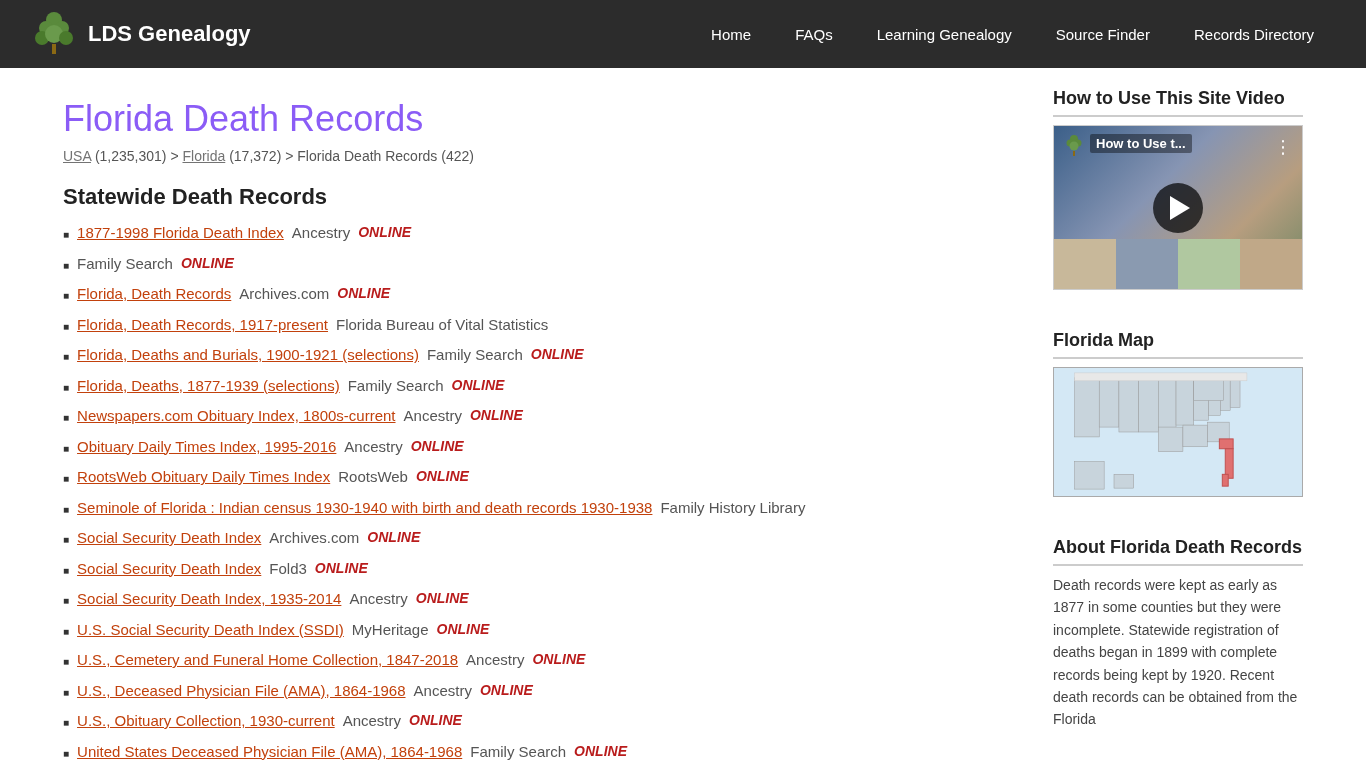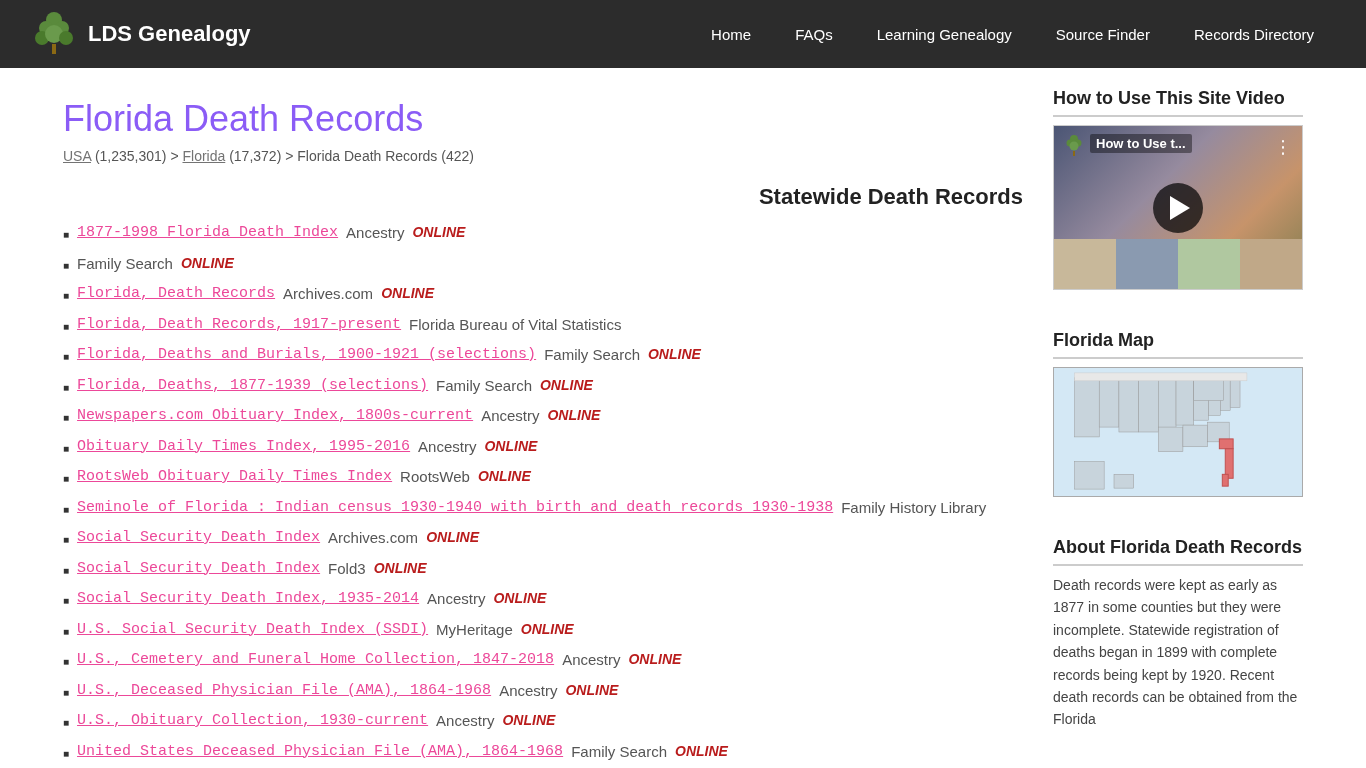--- a/index.html
+++ b/index.html
@@ -75,21 +75,20 @@
       margin-bottom: 20px;
     }
     .breadcrumb a {
       color: #737373;
     }
     .section-title {
       font-size: 22px;
       font-weight: bold;
       color: #222;
       margin-bottom: 12px;
-      text-align: right;
     }
     .records-list {
       list-style: none;
       padding: 0;
       margin: 0;
     }
     .records-list li {
       display: flex;
       align-items: flex-start;
       gap: 8px;
@@ -97,23 +96,22 @@
       line-height: 1.5;
     }
     .records-list li::before {
       content: "■";
       color: #333;
       font-size: 10px;
       margin-top: 5px;
       flex-shrink: 0;
     }
     .records-list a {
-      color: #ec4899;
+      color: #c2410c;
       text-decoration: underline;
-      font-family: Liberation Mono, monospace;
     }
     .online-badge {
       color: #b91c1c;
       font-weight: bold;
       font-style: italic;
       font-size: 14px;
     }
     .source-name {
       color: #555;
     }
@@ -125,21 +123,21 @@
     .sidebar-title {
       font-size: 18px;
       font-weight: bold;
       color: #222;
       margin-bottom: 8px;
       padding-bottom: 6px;
       border-bottom: 2px solid #ccc;
     }
     .video-thumb {
       width: 100%;
-      background: #c2410c;
+      background: #737373;
       height: 165px;
       position: relative;
       cursor: pointer;
       overflow: hidden;
       border: 1px solid #ccc;
     }
     .video-thumb-inner {
       width: 100%;
       height: 100%;
       position: relative;

